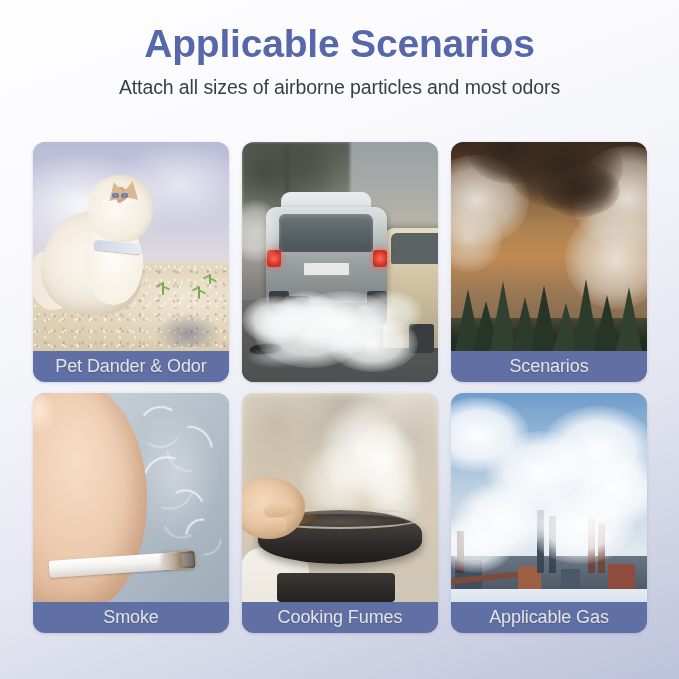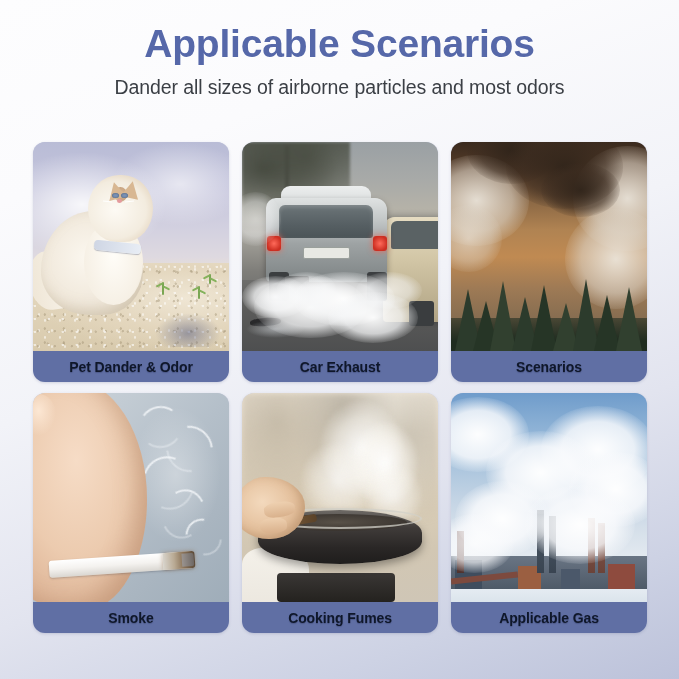--- a/index.html
+++ b/index.html
@@ -74,23 +74,23 @@
 
   .photo {
     position: relative;
     flex: 1 1 auto;
     overflow: hidden;
   }
 
   .label {
     flex: 0 0 31px;
     background: #606fa4;
-    color: #0f172a;
-    font-size: 14px;
-    font-weight: bold;
+    color: #e5e5e5;
+    font-size: 18px;
+    font-weight: normal;
     display: flex;
     align-items: center;
     justify-content: center;
     letter-spacing: -0.1px;
     text-shadow: 0 1px 1px rgba(40,50,90,0.35);
   }
 
   
   .pet-bg {
     position: absolute; inset: 0;
@@ -576,21 +576,21 @@
     transform: rotate(-6deg);
   }
 </style>
 </head>
 <body>
 
 <div class="page">
 
   <div class="header">
     <div class="title">Applicable Scenarios</div>
-    <div class="subtitle">Dander all sizes of airborne particles and most odors</div>
+    <div class="subtitle">Attach all sizes of airborne particles and most odors</div>
   </div>
 
   <div class="grid">
 
     <div class="card">
       <div class="photo">
         <div class="pet-bg"></div>
         <div class="pet-haze"></div>
         <div class="pet-haze2"></div>
         <div class="litter"></div>
@@ -637,21 +637,20 @@
         <div class="car-wheel wr"></div>
         <div class="car-pipe"></div>
         <div class="smoke-puff sp7"></div>
         <div class="smoke-puff sp4"></div>
         <div class="smoke-puff sp6"></div>
         <div class="smoke-puff sp5"></div>
         <div class="smoke-puff sp1"></div>
         <div class="smoke-puff sp2"></div>
         <div class="smoke-puff sp3"></div>
       </div>
-      <div class="label">Car Exhaust</div>
     </div>
 
     <div class="card">
       <div class="photo">
         <div class="fire-bg"></div>
         <div class="smoke-light sl1"></div>
         <div class="smoke-light sl2"></div>
         <div class="smoke-dark sd2"></div>
         <div class="smoke-dark sd1"></div>
         <div class="smoke-dark sd3"></div>

